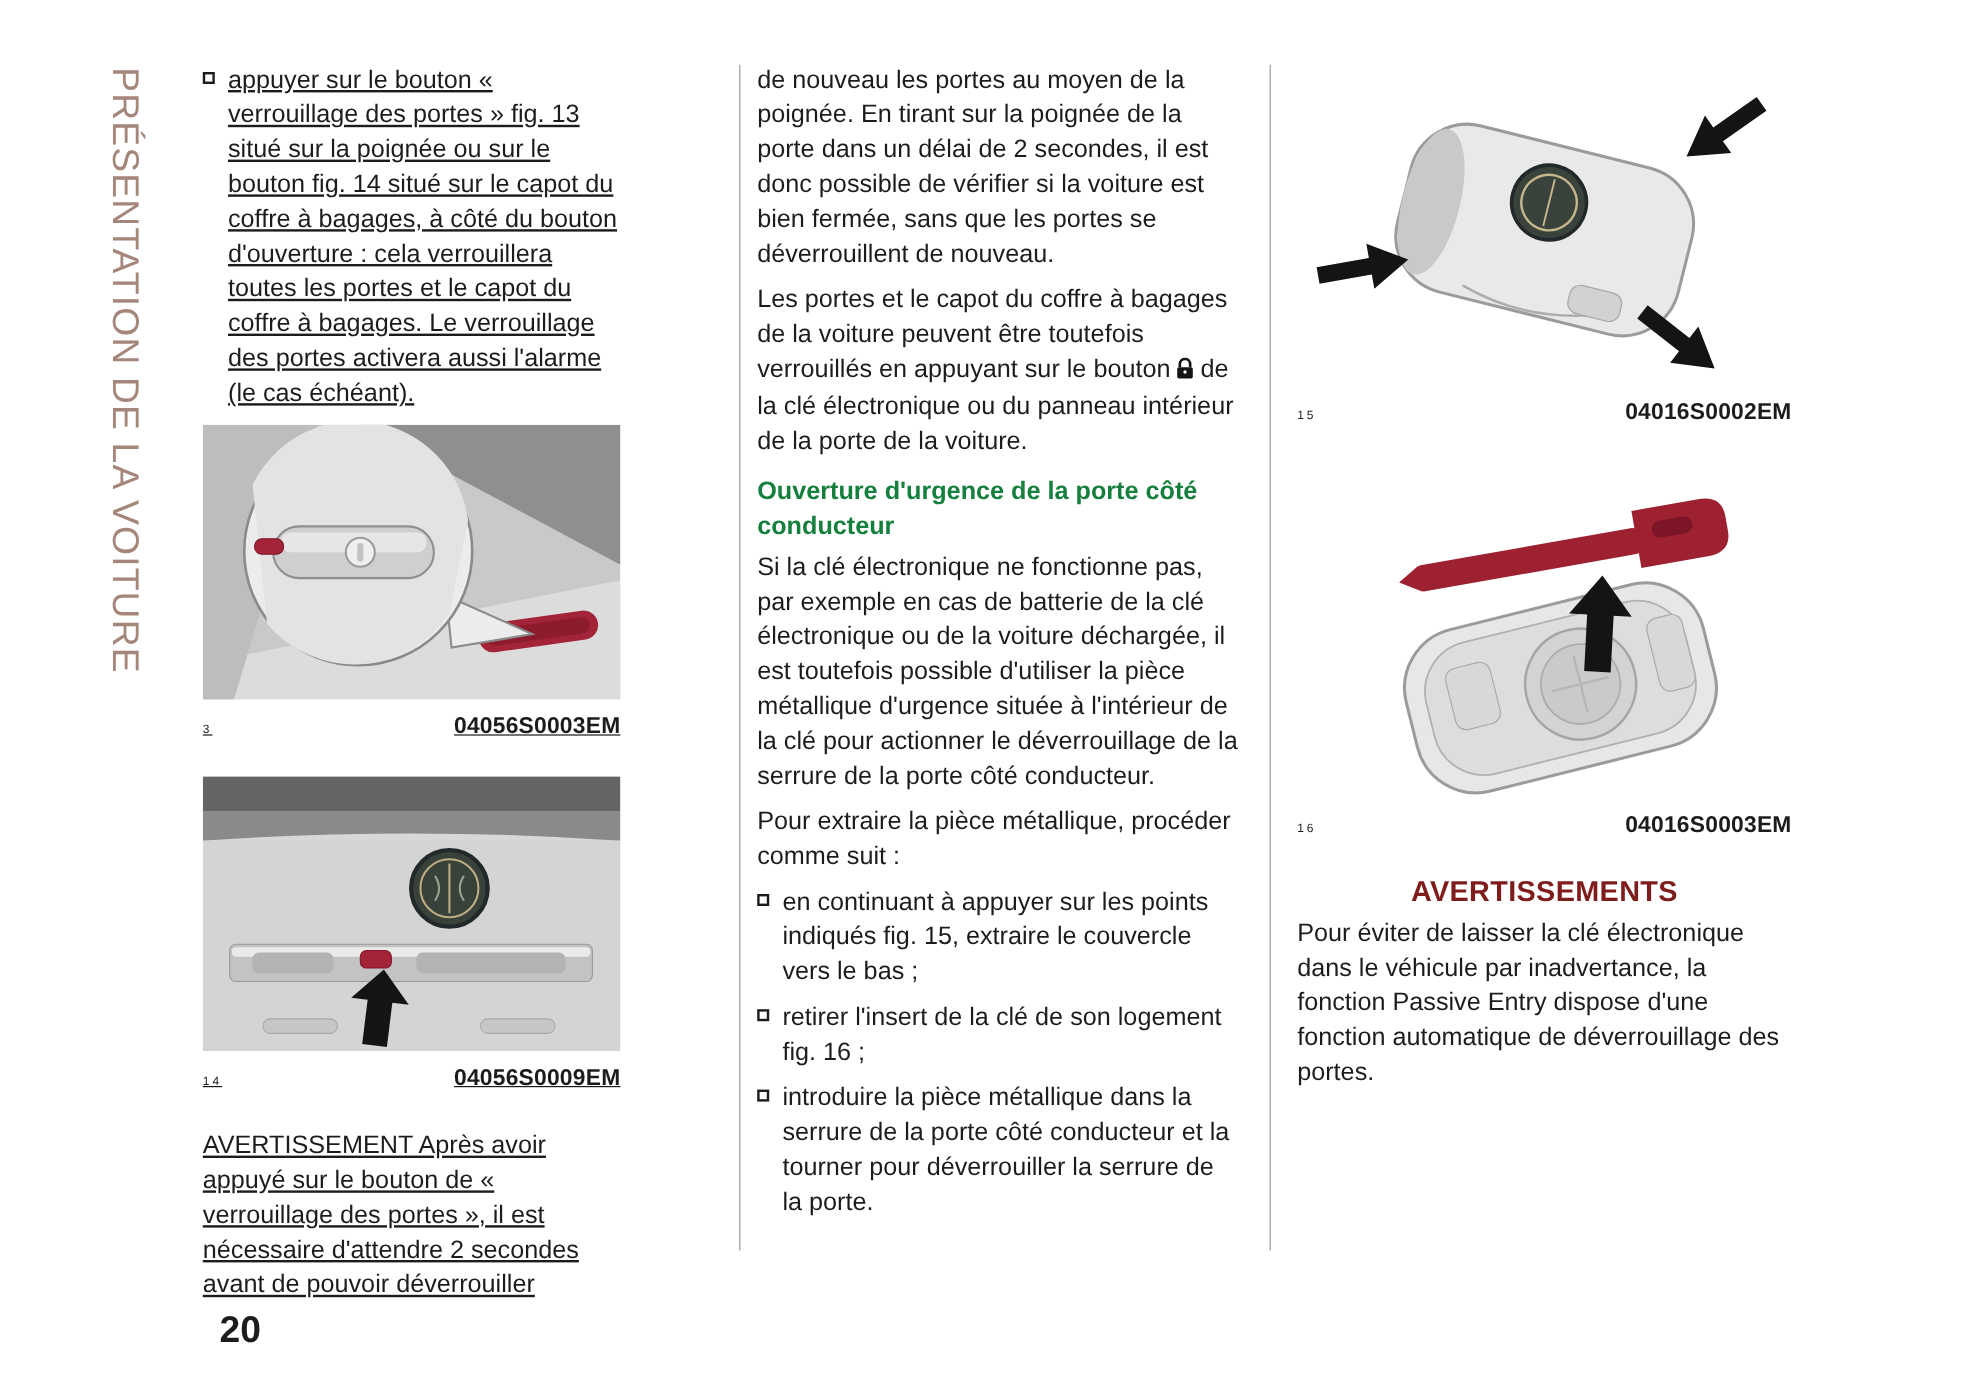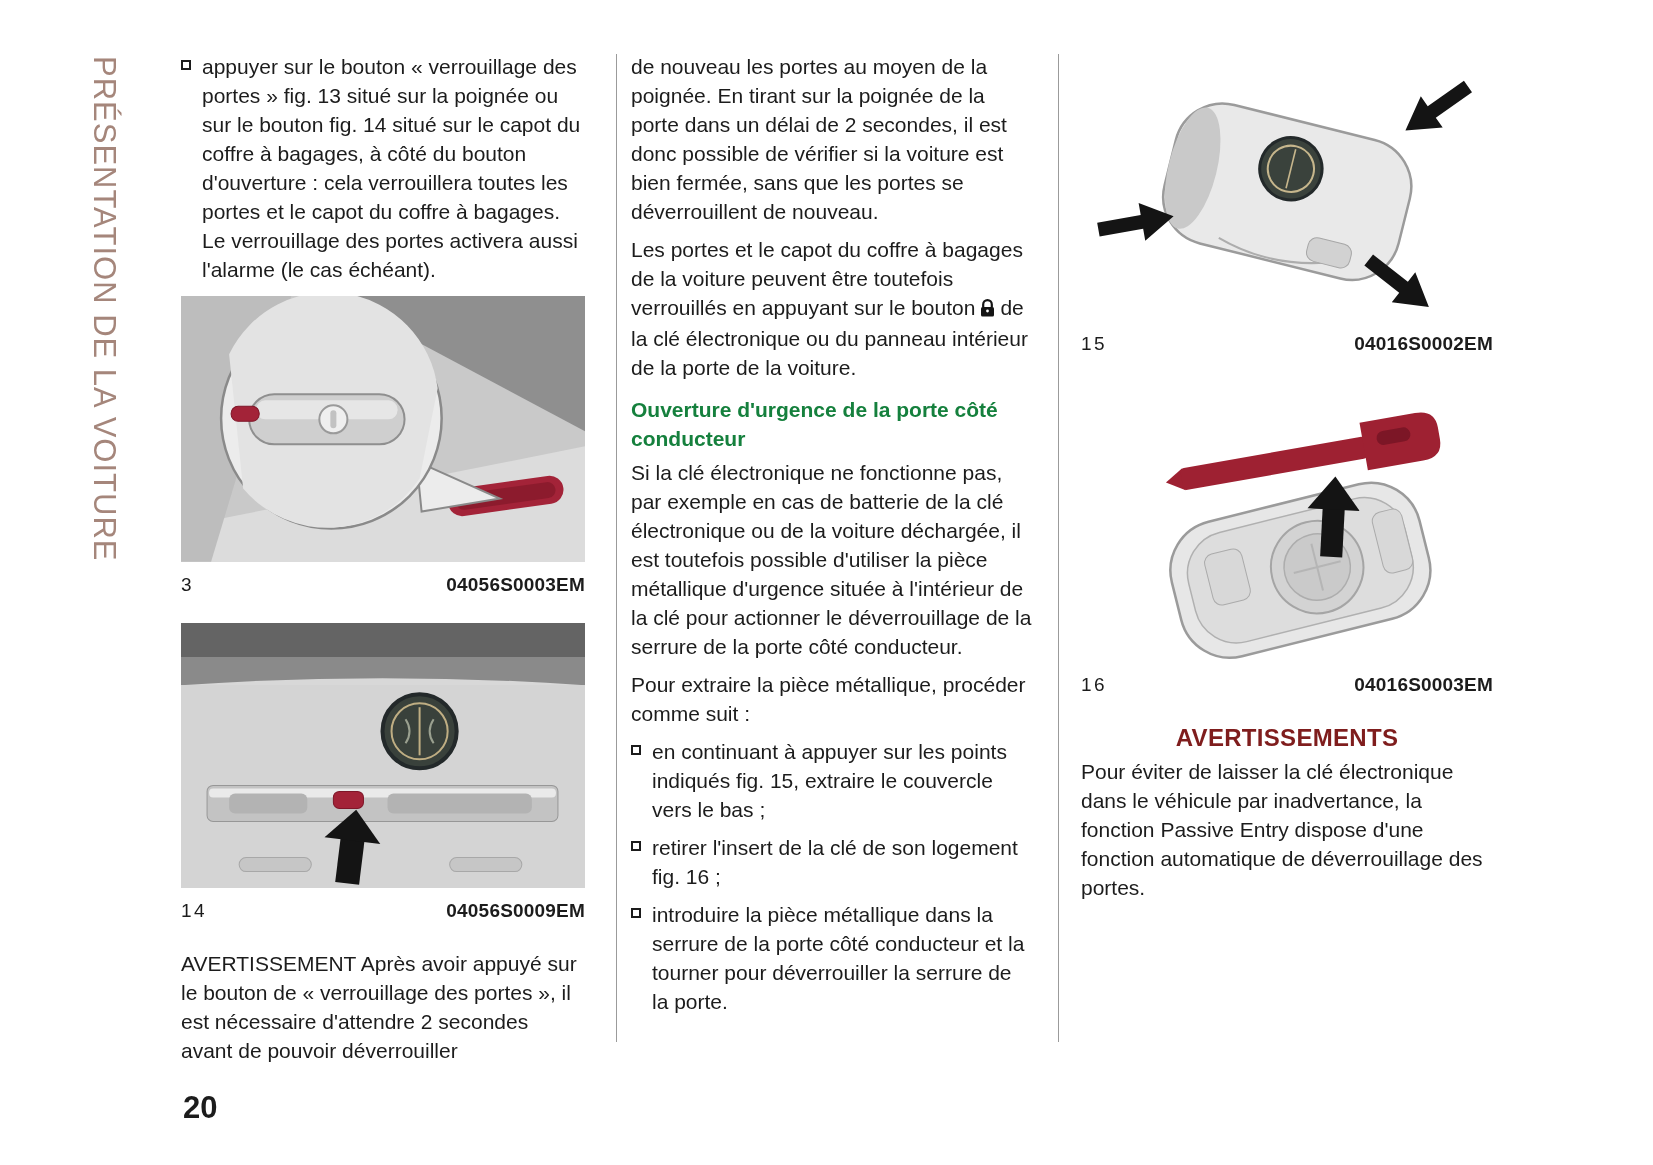--- a/index.html
+++ b/index.html
@@ -8,36 +8,36 @@
     position:relative; width:1653px; height:1165px; background:#fff;
     font-family:"Liberation Sans", sans-serif; color:#1c1c1c; overflow:hidden;
   }
   .sidebar-title {
     position:absolute; left:86px; top:56px;
     writing-mode:vertical-rl;
     font-size:31px; letter-spacing:1px; color:#a5867b; font-weight:400;
     white-space:nowrap;
   }
   .col { position:absolute; top:52px; font-size:21px; line-height:29px; }
-  .col1 { left:181px; width:404px; }
+  .col1 { left:169px; width:348px;text-decoration:underline; }
   .col2 { left:631px; width:401px; }
   .col3 { left:1081px; width:412px; }
   .vrule { position:absolute; top:54px; width:1px; height:988px; background:#9b9b9b; }
   .vrule1 { left:616px; }
   .vrule2 { left:1058px; }
   p.para { margin:0 0 9px 0; }
   .bullet { display:flex; gap:11px; margin:0 0 9px 0; }
   .bullet .sq { flex:none; width:10px; height:10px; border:2.5px solid #1c1c1c; margin-top:8px; background:#fff; }
   .bullet .btxt { flex:1; }
   .heading { color:#15803d; font-weight:bold; margin:13px 0 5px 0; }
   .warnings-heading { color:#7f1d1d; font-weight:bold; font-size:24px; margin:16px 0 5px 0; letter-spacing:0.3px;text-align:center; }
   figure.fig { margin:12px 0 24px 0; }
   .figimg { display:block; width:100%; height:auto; }
   .figcap { display:flex; justify-content:space-between; align-items:baseline; margin-top:8px; }
-  .figcap .num { font-size:19px; letter-spacing:2.5px; }
+  .figcap .num { font-size:10px; letter-spacing:2.5px; }
   .figcap .code { font-size:19px; font-weight:bold; letter-spacing:0.2px; }
   .pageno { position:absolute; left:183px; top:1090px; font-size:31px; font-weight:bold; }
   .lock { display:inline-block; vertical-align:-2px; margin:0 5px; }
   .mt { margin-top:22px; }
 </style>
 </head>
 <body>
 
 <div class="page">
 

